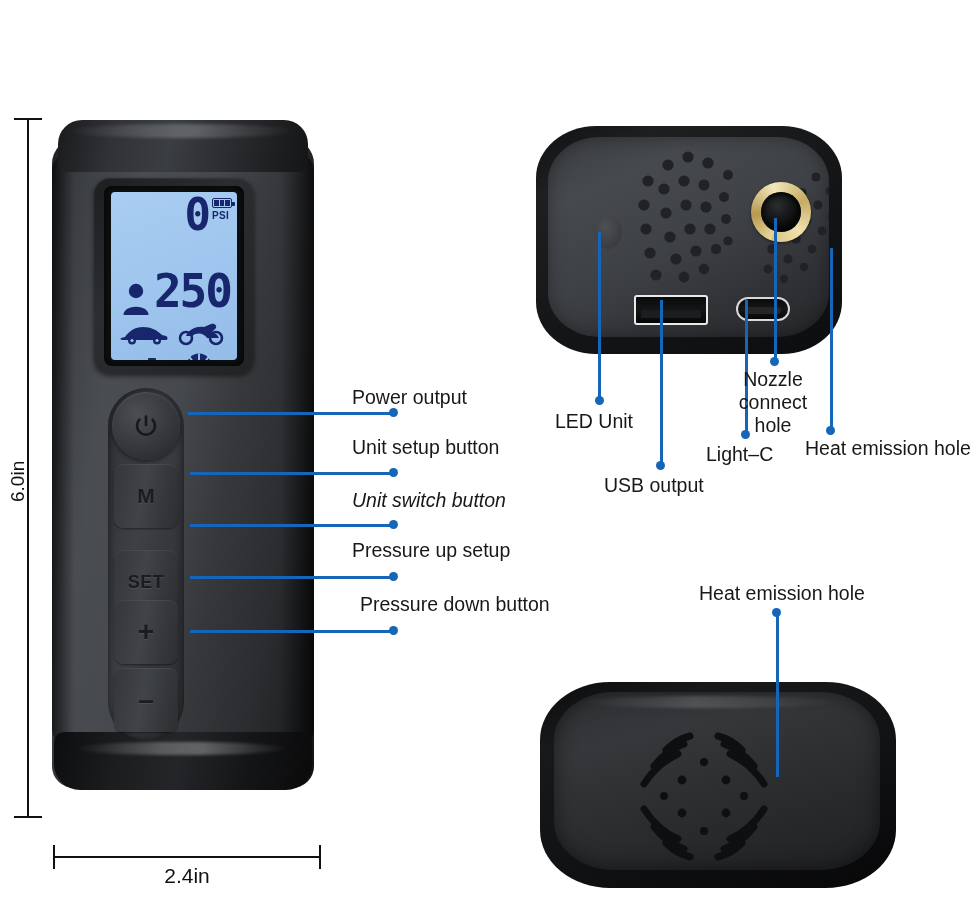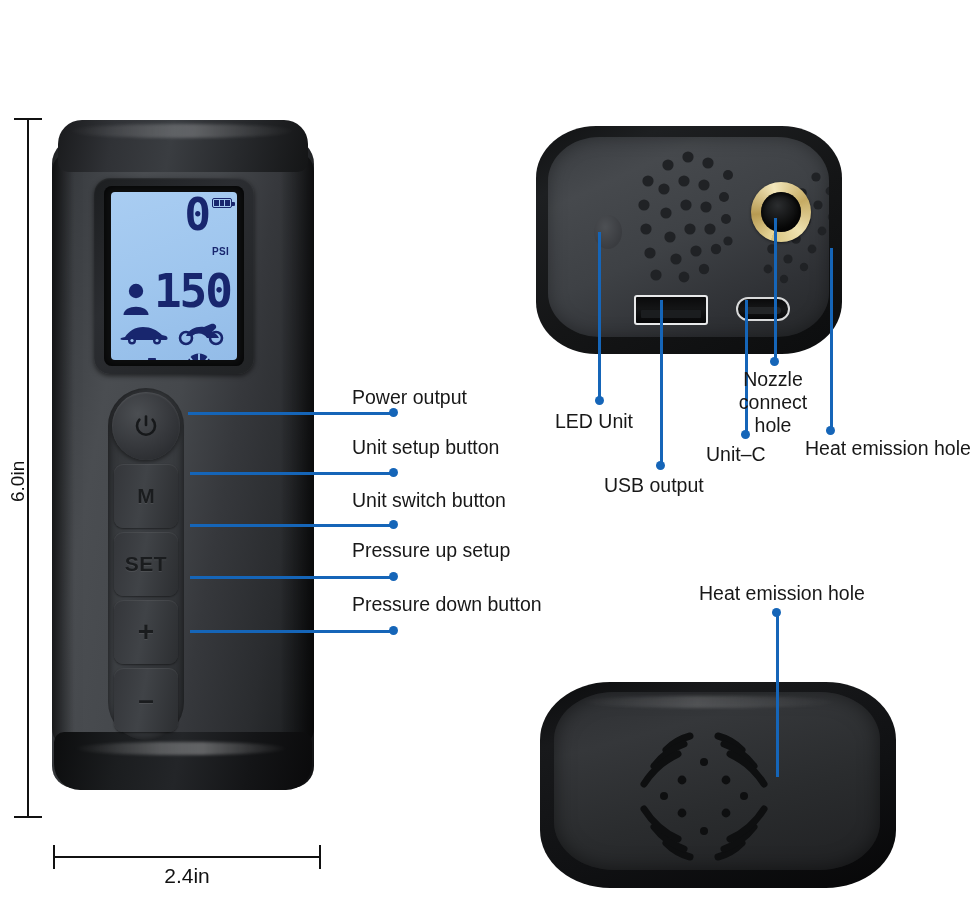--- a/index.html
+++ b/index.html
@@ -105,21 +105,21 @@
     background:linear-gradient(160deg,#a9cdf2 0%,#9fc6ee 50%,#93bce8 100%);
     overflow:hidden;
   }
   #lcd-top-row{
     position:absolute; right:5px; top:3px; display:flex; align-items:flex-start; gap:2px;
   }
   #lcd-psi-value{
     font-family:"DejaVu Sans Mono", monospace; font-weight:bold;
     font-size:44px; line-height:.92; color:#18266e; letter-spacing:-1px;
   }
-  #lcd-unit-stack{ display:flex; flex-direction:column; align-items:flex-start; padding-top:3px;gap:36px; }
+  #lcd-unit-stack{ display:flex; flex-direction:column; align-items:flex-start; padding-top:3px; }
   #battery-icon{
     width:20px; height:10px; border:1.6px solid #18266e; border-radius:2px;
     position:relative; display:flex; align-items:center; gap:1px; padding:1px;
   }
   #battery-icon:after{
     content:""; position:absolute; right:-4px; top:2.5px; width:3px; height:4px;
     background:#18266e; border-radius:0 1px 1px 0;
   }
   .batt-bar{ flex:1; background:#18266e; height:100%; }
   #lcd-unit-label{ font-size:10px; font-weight:bold; color:#18266e; margin-top:2px; letter-spacing:.3px;}
@@ -155,21 +155,21 @@
   .key{
     position:absolute; left:62px; width:64px; height:64px;
     border-radius:9px;
     background:linear-gradient(100deg,#34363a,#404347 45%,#2c2e31);
     box-shadow:inset 0 1px 1px rgba(255,255,255,.07), 0 1px 2px rgba(0,0,0,.45);
     display:flex; align-items:center; justify-content:center;
     color:#1a1c1e; font-weight:bold; font-size:21px;
     text-shadow:0 1px 0 rgba(255,255,255,.08);
   }
   #key-mode{ top:344px; }
-  #key-set{ top:412px; font-size:21px; letter-spacing:.5px;}
+  #key-set{ top:430px; font-size:18px; letter-spacing:.5px;}
   #key-plus{ top:480px; font-size:28px; }
   #key-minus{ top:548px; font-size:28px; }
 
   
   #topcap-view{ left:536px; top:126px; width:306px; height:228px; }
   #topcap-outer{
     position:absolute; inset:0; border-radius:60px/52px;
     background:linear-gradient(150deg,#101112 0%,#1d1f21 18%,#141516 55%,#0c0d0e 100%);
   }
   #topcap-inner{
@@ -270,21 +270,21 @@
         <div id="lcd-unit-stack">
           <div id="battery-icon">
             <div class="batt-bar"></div>
               <div class="batt-bar"></div>
               <div class="batt-bar"></div>
           </div>
           <div id="lcd-unit-label">PSI</div>
         </div>
       </div>
 
-      <div id="lcd-main-value">150</div>
+      <div id="lcd-main-value">250</div>
 
       <svg class="lcd-icon" id="icon-person" width="30" height="34" viewBox="0 0 30 34">
         <circle cx="15" cy="9" r="7.2" fill="#18266e"></circle>
         <path d="M2.5 33 C2.5 22 27.5 22 27.5 33 Z" fill="#18266e"></path>
       </svg>
 
       <svg class="lcd-icon" id="icon-car" width="50" height="24" viewBox="0 0 50 24">
         <path d="M2 16 L6 15 C10 9 16 5 24 5 C32 5 38 8 43 13 L47 14 C49 15 49 18 47 18 L4 18 C1.5 18 1 17 2 16 Z" fill="#18266e"></path>
         <circle cx="13" cy="18.5" r="4" fill="#18266e"></circle>
           <circle cx="13" cy="18.5" r="1.6" fill="#9fc6ee"></circle>
@@ -327,29 +327,29 @@
   <div class="abs lead-h" style="left:188px; top:412px; width:205px;"></div>
   <div class="abs lead-dot" style="left:389px; top:408px;"></div>
   <div class="abs callout" style="left:352px; top:386px;">Power output</div>
 
   <div class="abs lead-h" style="left:190px; top:472px; width:203px;"></div>
   <div class="abs lead-dot" style="left:389px; top:468px;"></div>
   <div class="abs callout" style="left:352px; top:436px;">Unit setup button</div>
 
   <div class="abs lead-h" style="left:190px; top:524px; width:203px;"></div>
   <div class="abs lead-dot" style="left:389px; top:520px;"></div>
-  <div class="abs callout" style="left:352px; top:489px;">Unit switch button</div>
+  <div class="abs callout" style="left:352px; top:489px;font-style:italic;">Unit switch button</div>
 
   <div class="abs lead-h" style="left:190px; top:576px; width:203px;"></div>
   <div class="abs lead-dot" style="left:389px; top:572px;"></div>
   <div class="abs callout" style="left:352px; top:539px;">Pressure up setup</div>
 
   <div class="abs lead-h" style="left:190px; top:630px; width:203px;"></div>
   <div class="abs lead-dot" style="left:389px; top:626px;"></div>
-  <div class="abs callout" style="left:352px; top:593px;">Pressure down button</div>
+  <div class="abs callout" style="left:360px; top:593px;">Pressure down button</div>
 
   <div class="abs" id="topcap-view">
     <div id="topcap-outer"></div>
     <div id="topcap-inner">
 
       <svg class="vent-svg" width="122" height="140" viewBox="0 0 122 140" style="left:88px; top:12px;">
         <g fill="#202225">
           <circle cx="12" cy="32" r="5.6"></circle>
             <circle cx="32" cy="16" r="5.6"></circle>
             <circle cx="52" cy="8" r="5.6"></circle>
@@ -419,21 +419,21 @@
   <div class="abs lead-v" style="left:598px; top:232px; height:168px;"></div>
   <div class="abs lead-dot" style="left:595px; top:396px;"></div>
   <div class="abs callout" style="left:555px; top:410px;">LED Unit</div>
 
   <div class="abs lead-v" style="left:660px; top:300px; height:165px;"></div>
   <div class="abs lead-dot" style="left:656px; top:461px;"></div>
   <div class="abs callout" style="left:604px; top:474px;">USB output</div>
 
   <div class="abs lead-v" style="left:745px; top:300px; height:134px;"></div>
   <div class="abs lead-dot" style="left:741px; top:430px;"></div>
-  <div class="abs callout" style="left:706px; top:443px;">Unit–C</div>
+  <div class="abs callout" style="left:706px; top:443px;">Light–C</div>
 
   <div class="abs lead-v" style="left:774px; top:218px; height:143px;"></div>
   <div class="abs lead-dot" style="left:770px; top:357px;"></div>
   <div class="abs callout center" style="left:736px; top:368px; width:74px;">Nozzle connect hole</div>
 
   <div class="abs lead-v" style="left:830px; top:248px; height:182px;"></div>
   <div class="abs lead-dot" style="left:826px; top:426px;"></div>
   <div class="abs callout" style="left:805px; top:437px;">Heat emission hole</div>
 
   <div class="abs" id="bottomcap-view">

